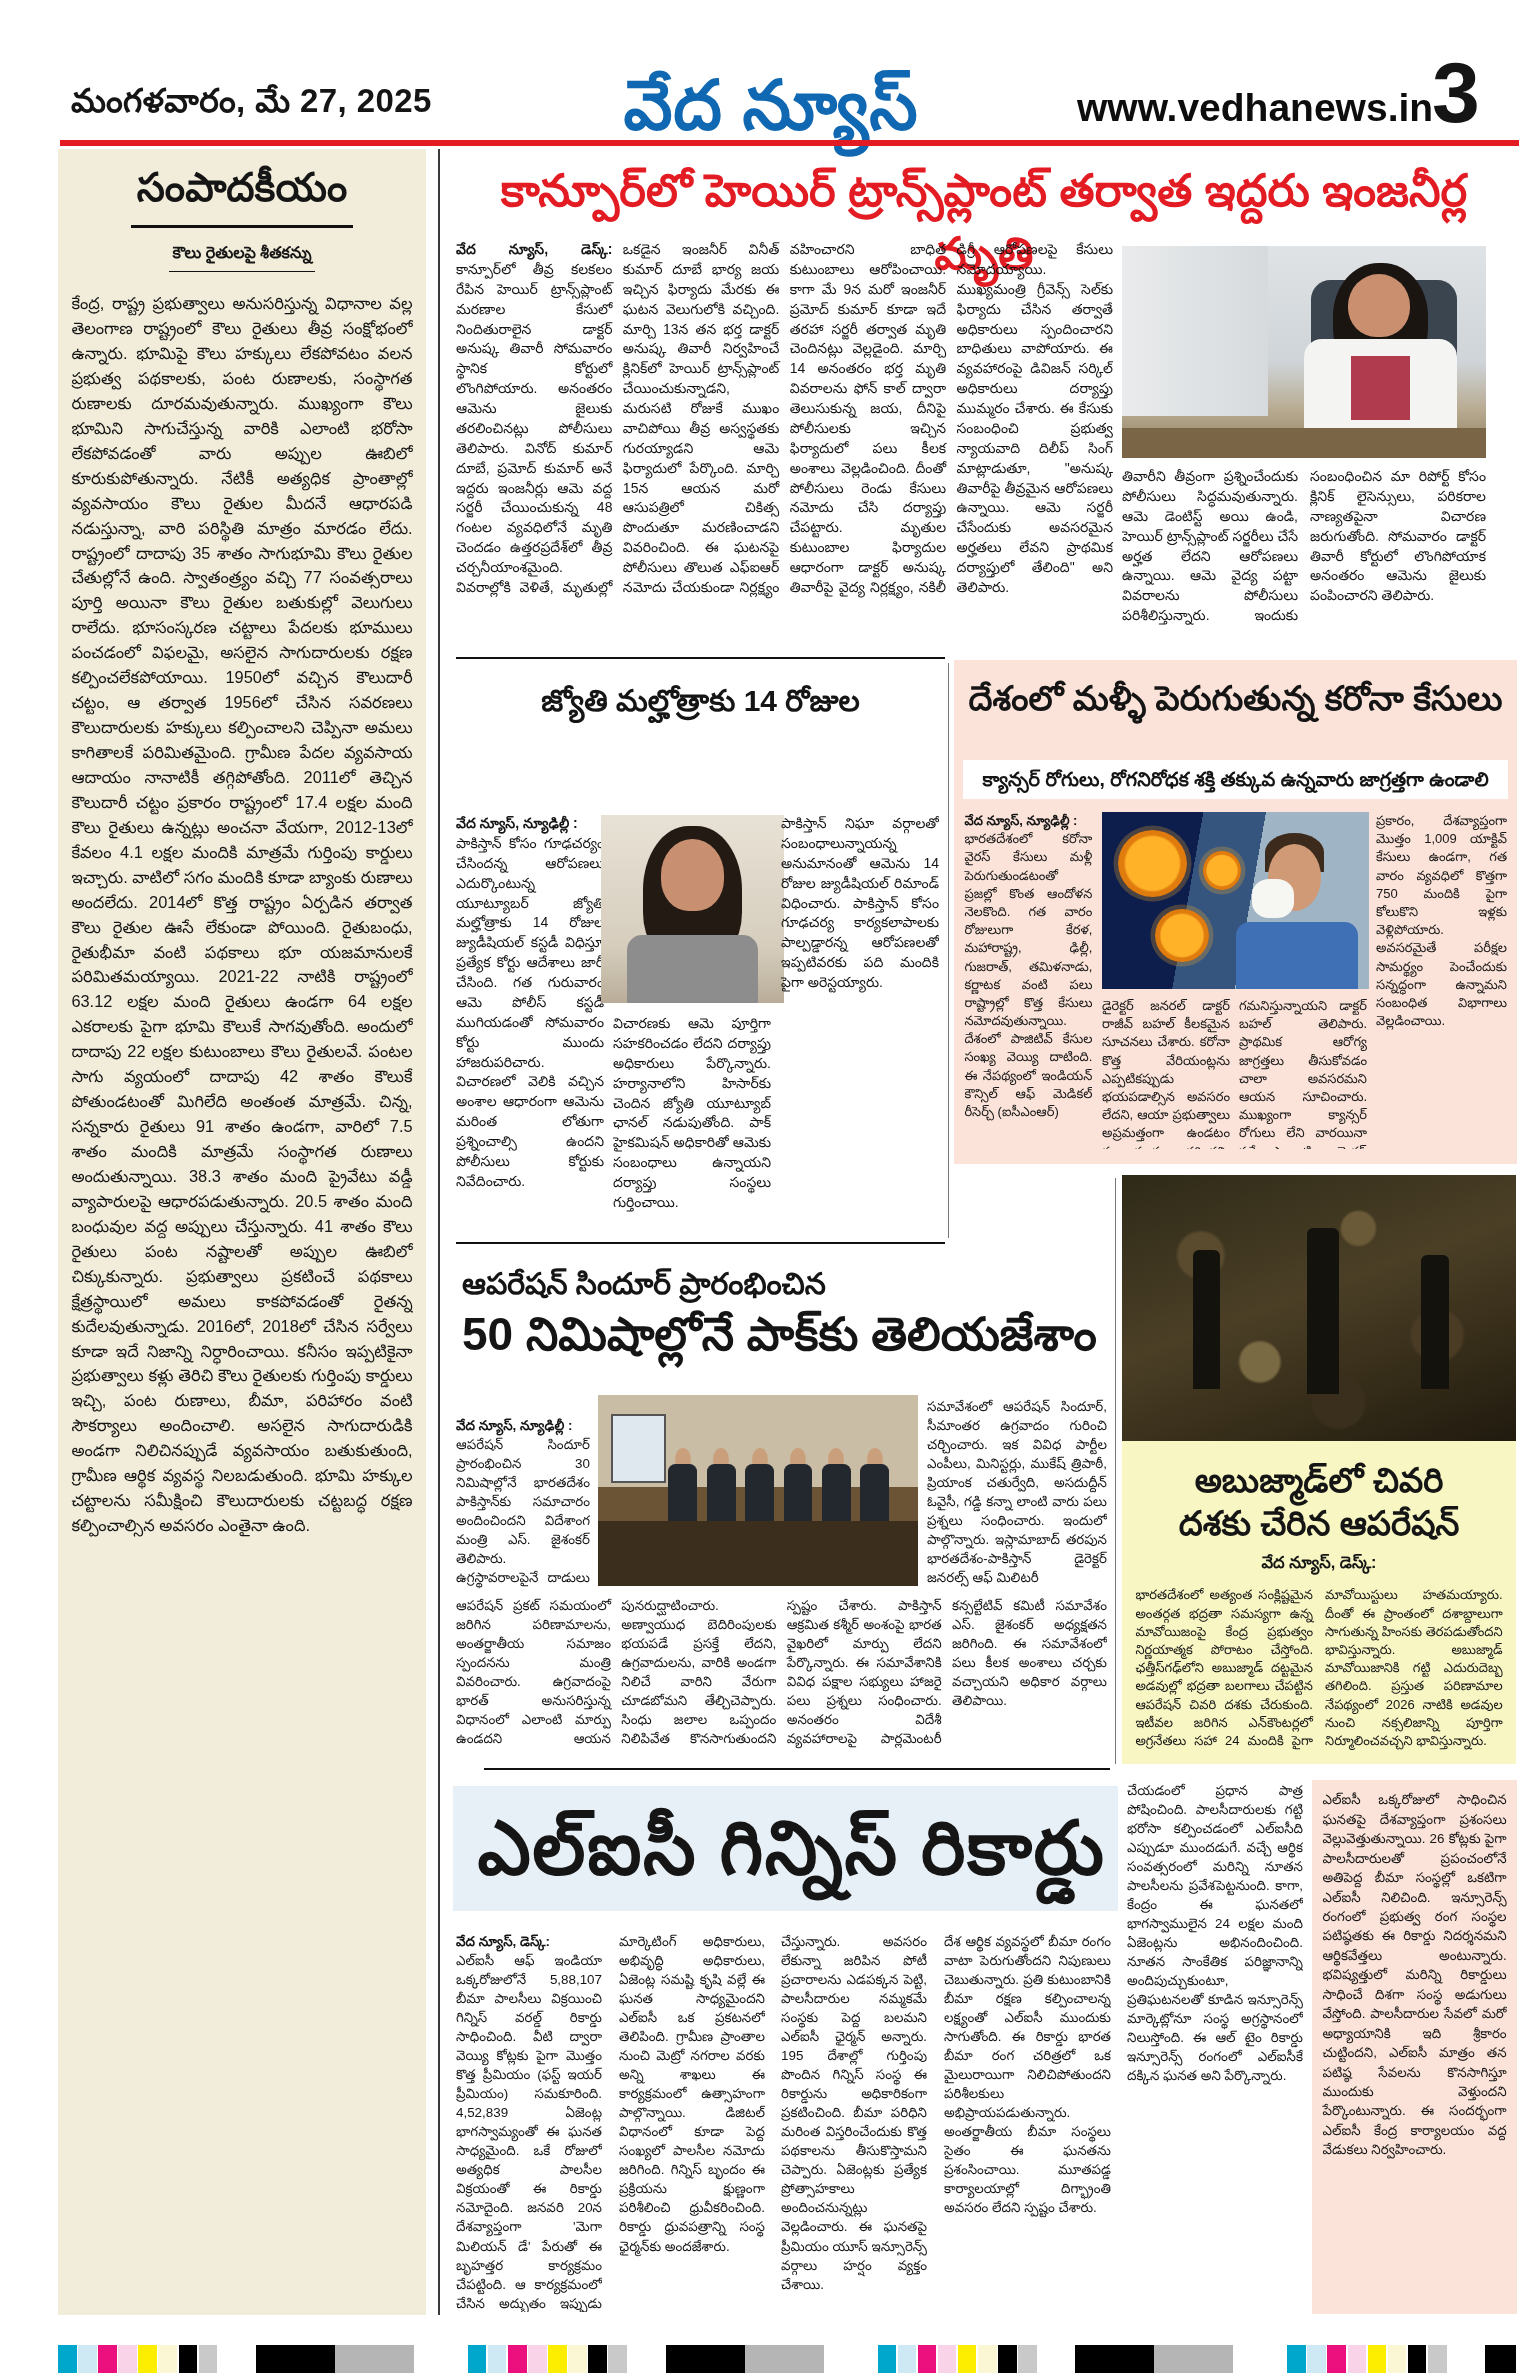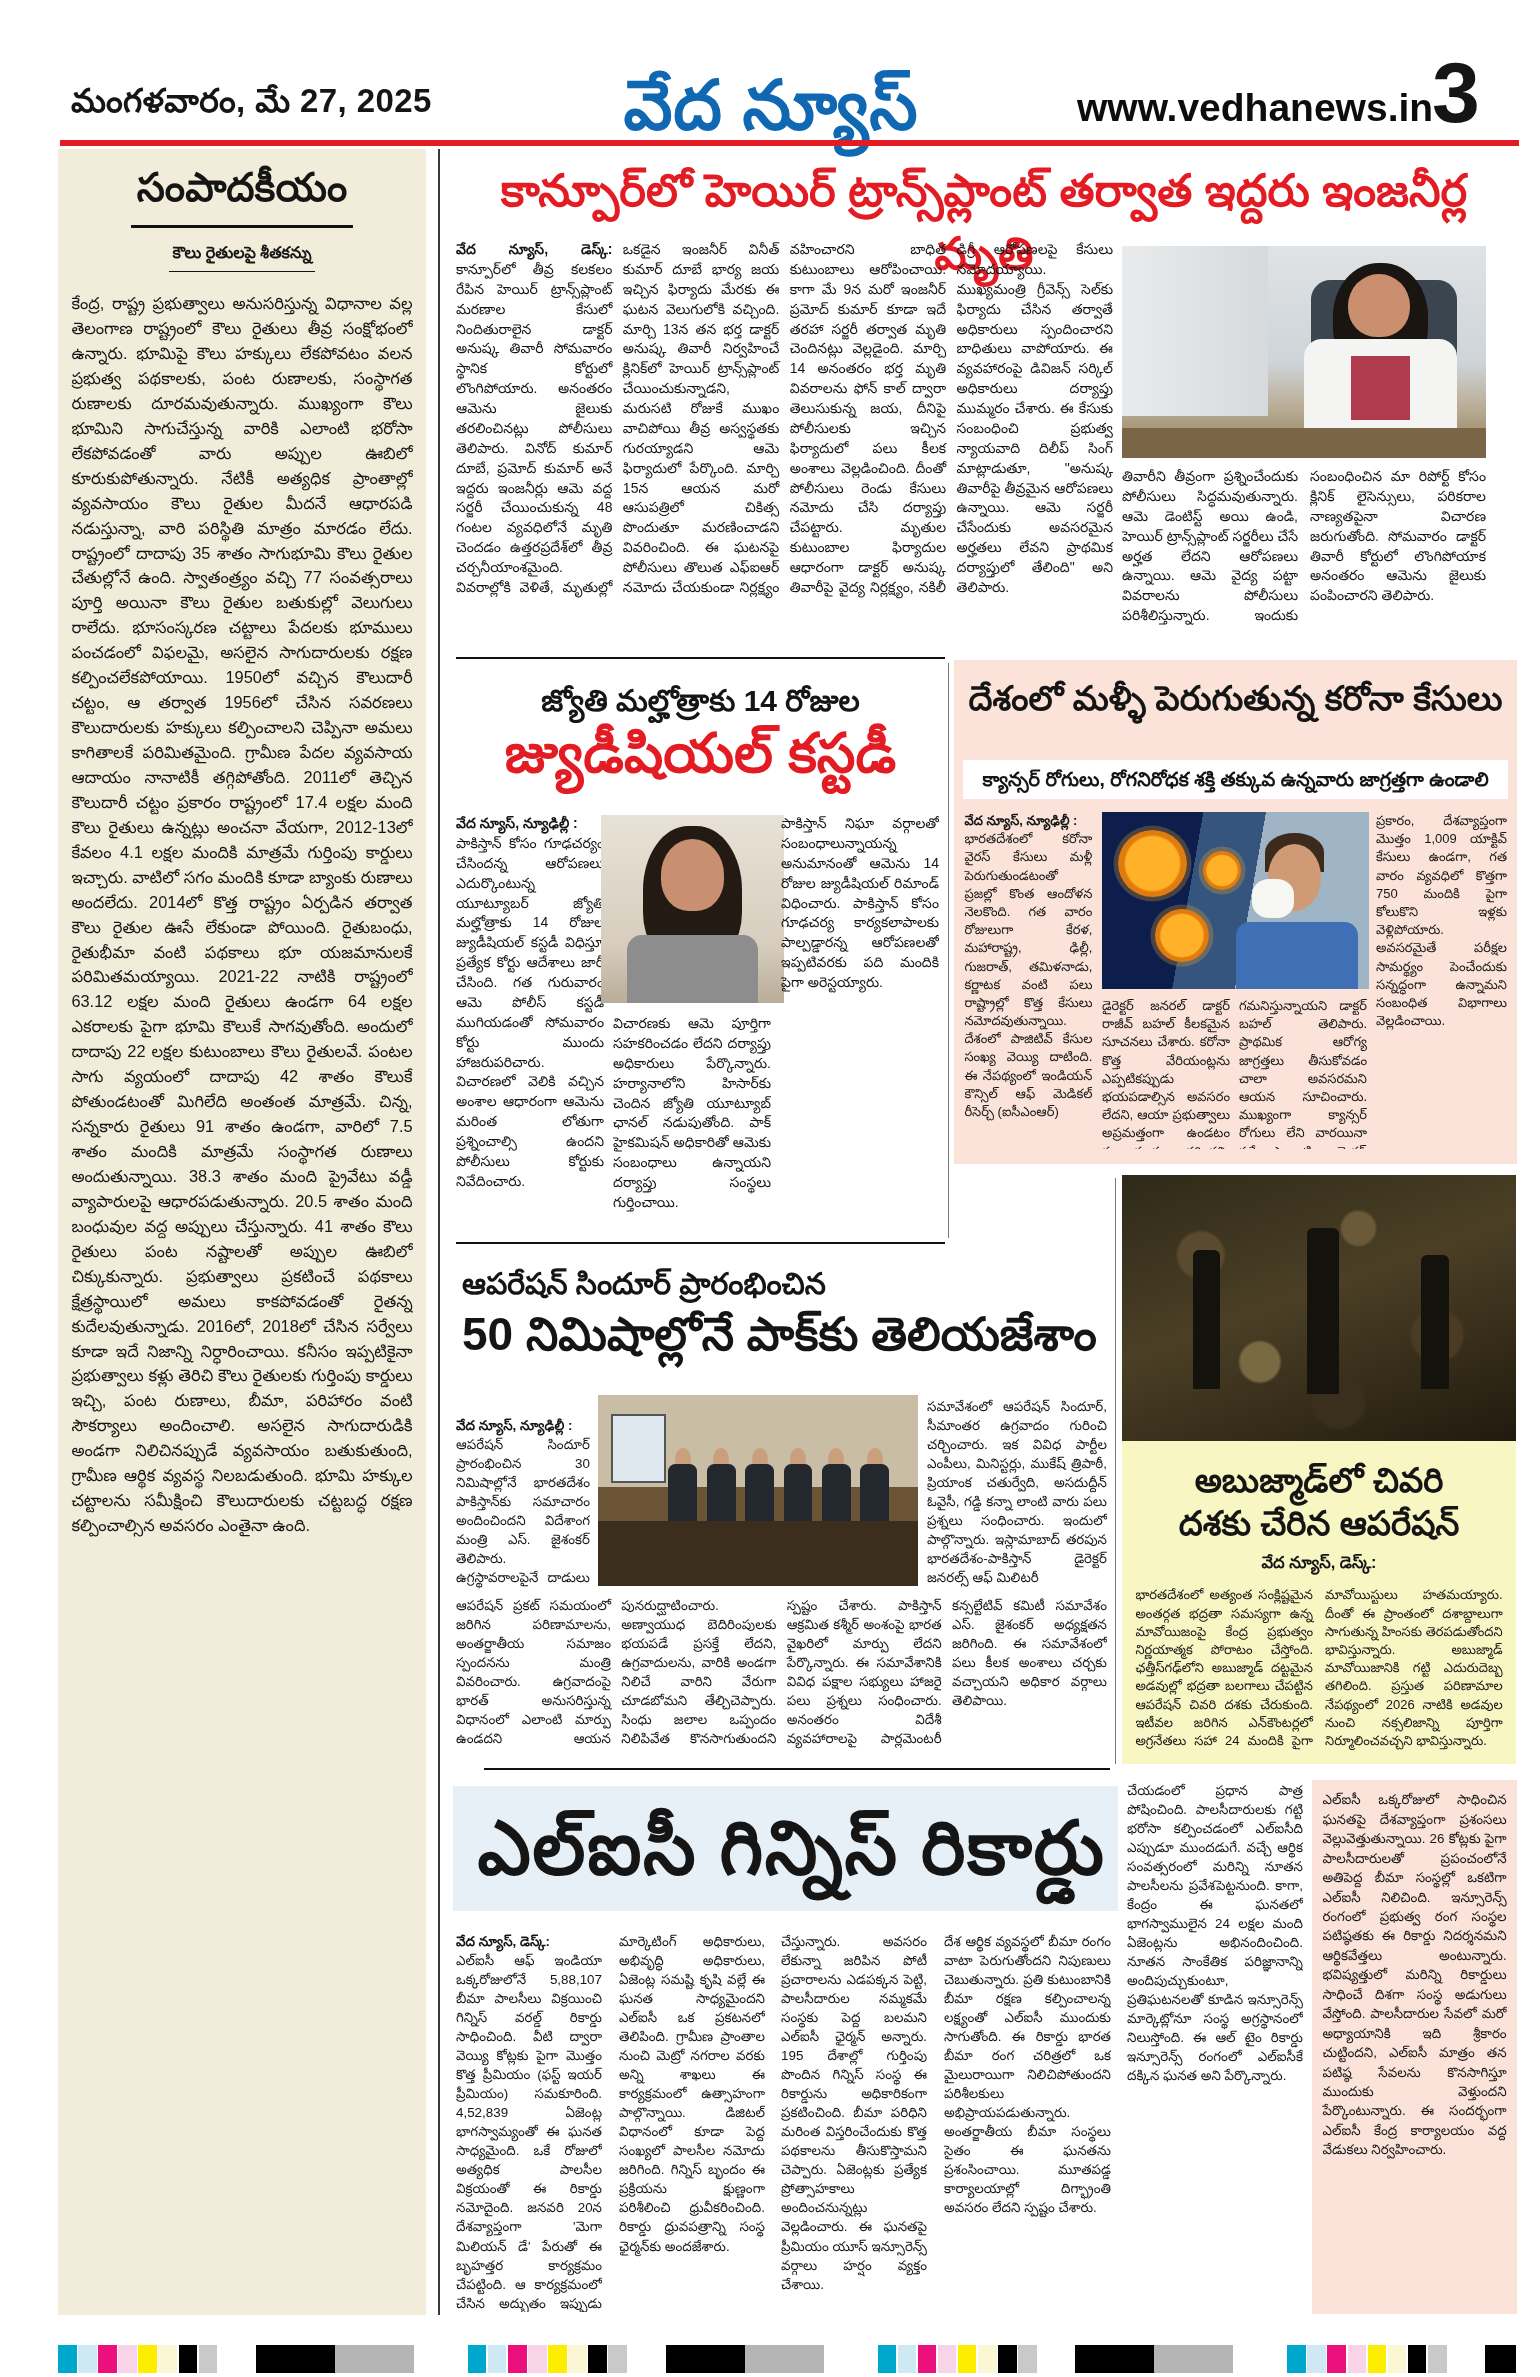--- a/index.html
+++ b/index.html
@@ -112,21 +112,20 @@
       <div class="face"></div>
     <div class="coat"></div>
       <div class="dress"></div>
       <div class="desk"></div>
   </div>
   <div class="abs body-txt just cols2" style="left:1122px;top:467px;width:364px;height:183px;">తివారీని తీవ్రంగా ప్రశ్నించేందుకు పోలీసులు సిద్ధమవుతున్నారు. ఆమె డెంటిస్ట్ అయి ఉండి, హెయిర్ ట్రాన్స్‌ప్లాంట్ సర్జరీలు చేసే అర్హత లేదని ఆరోపణలు ఉన్నాయి. ఆమె వైద్య పట్టా వివరాలను పోలీసులు పరిశీలిస్తున్నారు. ఇందుకు సంబంధించిన మా రిపోర్ట్ కోసం క్లినిక్ లైసెన్సులు, పరికరాల నాణ్యతపైనా విచారణ జరుగుతోంది. సోమవారం డాక్టర్ తివారీ కోర్టులో లొంగిపోయాక అనంతరం ఆమెను జైలుకు పంపించారని తెలిపారు.</div>
 
   <div class="abs rule" style="left:456px;top:657px;width:489px;height:1.5px;"></div>
 
   <div class="abs center kicker" style="left:456px;top:684px;width:489px;">జ్యోతి మల్హోత్రాకు 14 రోజుల</div>
-  <div class="abs center bighead redhead" style="left:456px;top:721px;width:489px;">జ్యుడీషియల్ కస్టడీ</div>
   <div class="abs body-txt just" style="left:456px;top:814px;width:148px;height:422px;">
     <span class="byline">వేద న్యూస్, న్యూఢిల్లీ :</span><br>
     <span>పాకిస్తాన్ కోసం గూఢచర్యం చేసిందన్న ఆరోపణలు ఎదుర్కొంటున్న యూట్యూబర్ జ్యోతి మల్హోత్రాకు 14 రోజుల జ్యుడీషియల్ కస్టడీ విధిస్తూ ప్రత్యేక కోర్టు ఆదేశాలు జారీ చేసింది. గత గురువారం ఆమె పోలీస్ కస్టడీ ముగియడంతో సోమవారం కోర్టు ముందు హాజరుపరిచారు. విచారణలో వెలికి వచ్చిన అంశాల ఆధారంగా ఆమెను మరింత లోతుగా ప్రశ్నించాల్సి ఉందని పోలీసులు కోర్టుకు నివేదించారు.</span>
   </div>
   <div class="abs photo ph2" style="left:601px;top:815px;width:183px;height:188px;">
     <div class="hair"></div>
       <div class="face"></div>
       <div class="shirt"></div>
   </div>
   <div class="abs body-txt just" style="left:613px;top:1014px;width:158px;height:222px;">విచారణకు ఆమె పూర్తిగా సహకరించడం లేదని దర్యాప్తు అధికారులు పేర్కొన్నారు. హర్యానాలోని హిసార్‌కు చెందిన జ్యోతి యూట్యూబ్ ఛానల్ నడుపుతోంది. పాక్ హైకమిషన్ అధికారితో ఆమెకు సంబంధాలు ఉన్నాయని దర్యాప్తు సంస్థలు గుర్తించాయి.</div>

